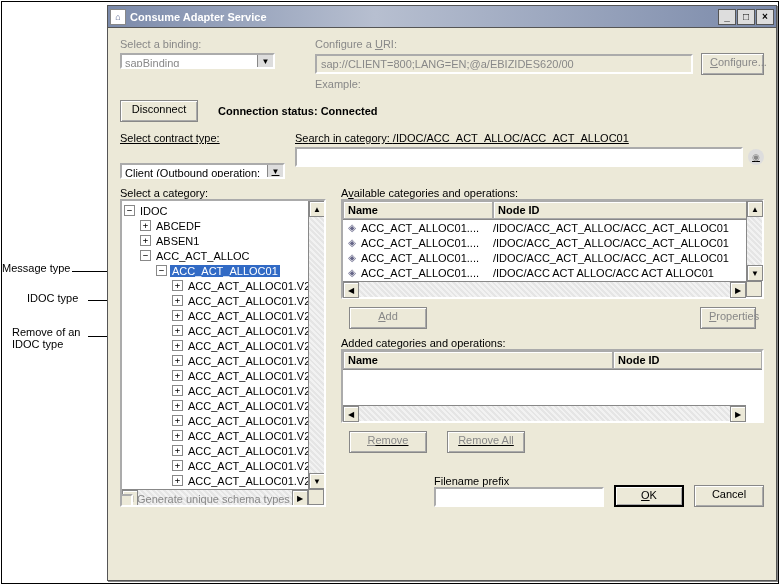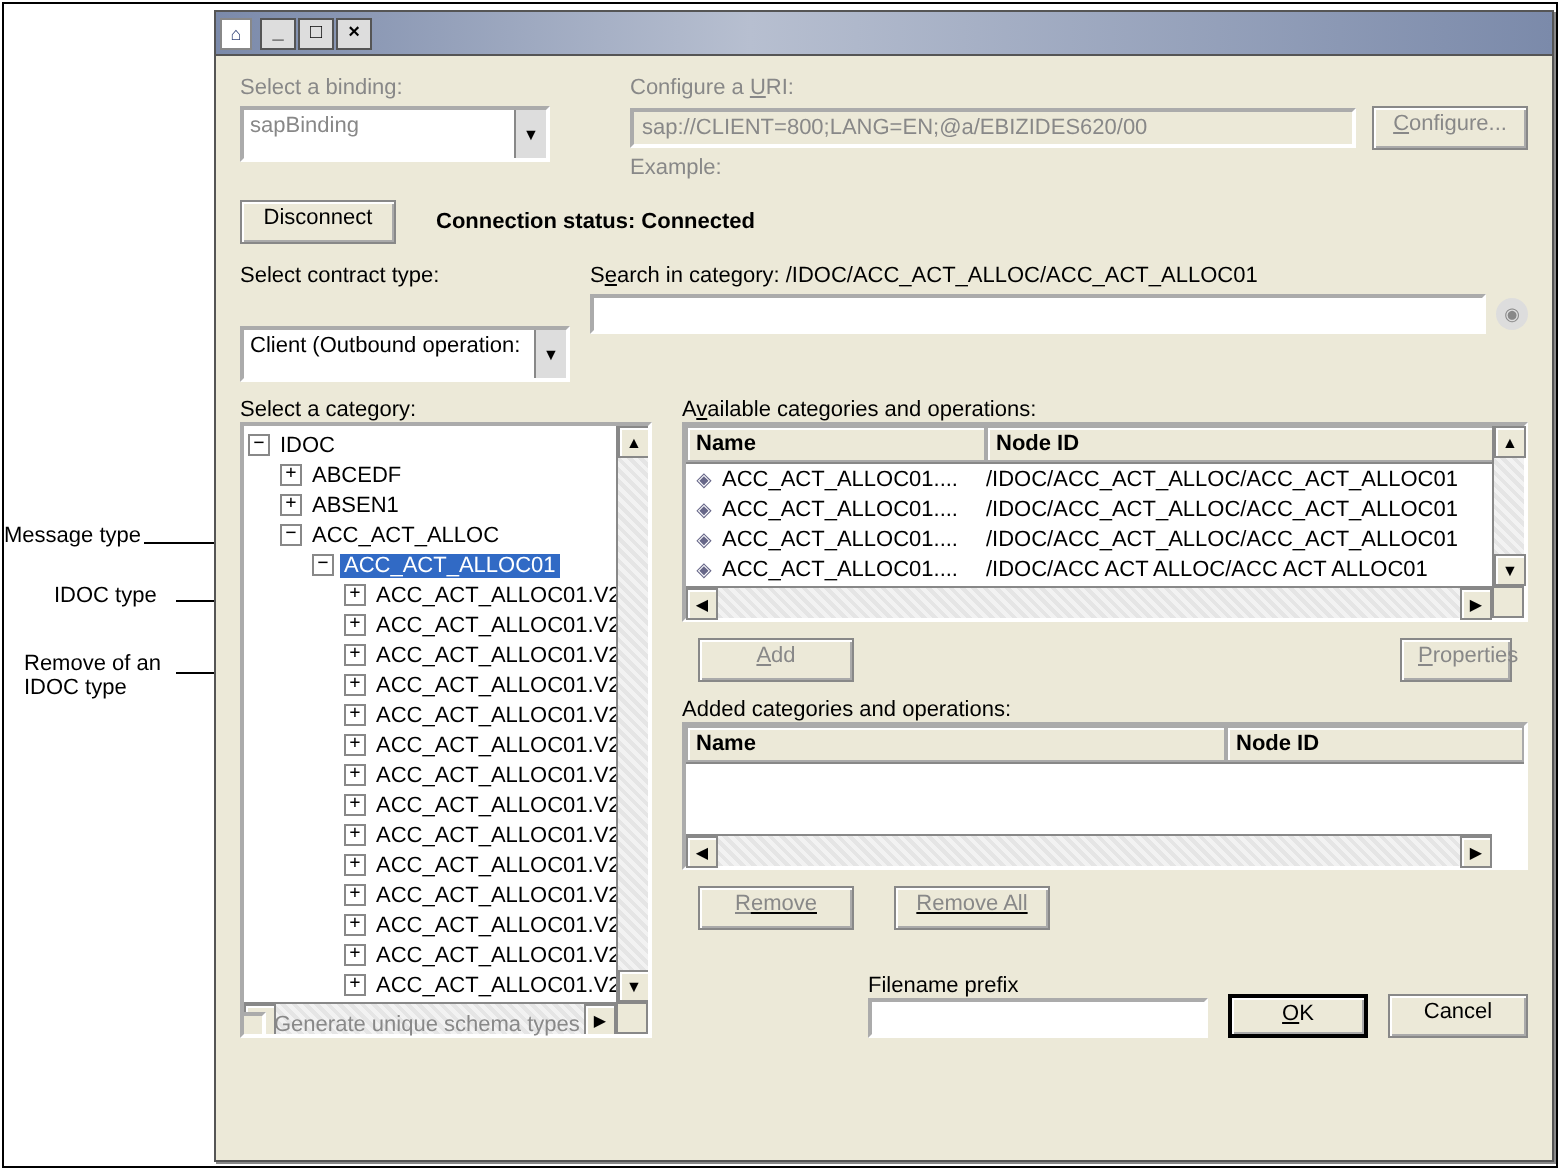--- a/index.html
+++ b/index.html
@@ -13,32 +13,32 @@
   .titlebar .icon { width: 16px; height: 16px; background: #fff; border: 1px solid #888; margin-right: 4px; display: flex; align-items: center; justify-content: center; font-size: 9px; color: #347; }
   .titlebar .title { color: #fff; font-weight: bold; flex: 1; }
   .win-btns { display: flex; gap: 1px; }
   .win-btn { width: 18px; height: 16px; background: #ddd; border: 1px solid #555; display: flex; align-items: center; justify-content: center; font-size: 10px; font-weight: bold; cursor: default; }
   .client { padding: 10px 12px; position: relative; }
   .lbl { color: #888; }
   .lbl-active { color: #000; }
   .underline { text-decoration: underline; }
   .raised-btn { border: 1px solid #888; background: #ece9d8; box-shadow: inset 1px 1px 0 #fff, inset -1px -1px 0 #aaa; padding: 2px 8px; height: 22px; cursor: default; text-align: center; }
   .raised-btn.disabled { color: #888; }
-  .combo { display: flex; height: 28px; border: 2px inset #fff; background: #fff; }
+  .combo { display: flex; height: 16px; border: 2px inset #fff; background: #fff; }
   .combo .txt { flex: 1; padding: 2px 3px; color: #888; white-space: nowrap; overflow: hidden; }
   .combo .arr { width: 16px; background: #ddd; border-left: 1px solid #888; display: flex; align-items: center; justify-content: center; font-size: 8px; }
   .section-top { display: flex; gap: 40px; margin-bottom: 2px; }
   .binding-col { width: 155px; }
   .uri-col { flex: 1; }
   .uri-row { display: flex; align-items: center; gap: 8px; }
   .uri-box { flex: 1; height: 20px; border: 2px inset #fff; background: #ece9d8; color: #888; padding: 2px 4px; white-space: nowrap; overflow: hidden; }
   .example { color: #888; margin-top: 3px; }
   .disconnect-row { display: flex; align-items: center; gap: 20px; margin-top: 10px; margin-bottom: 10px; }
   .status { font-weight: bold; }
-  .contract-row { display: flex; gap: 10px; }
+  .contract-row { display: flex; gap: 10px; text-decoration: underline; }
   .contract-col { width: 165px; }
   .search-col { flex: 1; }
   .search-row { display: flex; align-items: center; gap: 5px; }
   .search-box { flex: 1; height: 20px; border: 2px inset #fff; background: #fff; }
   .search-icon { width: 16px; height: 16px; background: #ddd; border-radius: 50%; display: flex; align-items: center; justify-content: center; color: #888; font-size: 9px; }
   .middle { display: flex; gap: 15px; margin-top: 8px; }
   .tree-pane {}
   .tree-box { width: 206px; height: 308px; border: 2px inset #fff; background: #fff; overflow: hidden; position: relative; }
   .tree-inner { padding: 2px 0 2px 2px; white-space: nowrap; }
   .tree-item { display: flex; align-items: center; height: 15px; }
@@ -77,20 +77,21 @@
     <div class="annot-line" style="top:269px; width:56px;"></div>
     <div class="annot" style="top:290px; left:25px; width:70px;">IDOC type</div>
     <div class="annot-line" style="top:298px; left:86px; width:52px;"></div>
     <div class="annot" style="top:324px; left:10px; width:85px;">Remove of an IDOC type</div>
     <div class="annot-line" style="top:334px; left:86px; width:64px;"></div>
   </div>
 
   <div class="dialog">
     <div class="titlebar">
       <div class="icon">⌂</div>
+      <div class="title">Consume Adapter Service</div>
       <div class="win-btns">
         <div class="win-btn">_</div>
         <div class="win-btn">□</div>
         <div class="win-btn">×</div>
       </div>
     </div>
 
     <div class="client">
       <div class="section-top">
         <div class="binding-col">
@@ -99,21 +100,21 @@
             <div class="txt">sapBinding</div>
             <div class="arr">▼</div>
           </div>
         </div>
         <div class="uri-col">
           <div class="lbl">
             <span>Configure a </span><span class="underline">U</span><span>RI:</span>
           </div>
           <div class="uri-row" style="margin-top:3px;">
             <div class="uri-box">sap://CLIENT=800;LANG=EN;@a/EBIZIDES620/00</div>
-            <div class="raised-btn disabled" style="width:78px;">
+            <div class="raised-btn disabled" style="width:63px;">
               <span class="underline">C</span><span>onfigure...</span>
             </div>
           </div>
           <div class="example">Example:</div>
         </div>
       </div>
 
       <div class="disconnect-row">
         <div class="raised-btn" style="width:78px;">Disconnect</div>
         <div>

